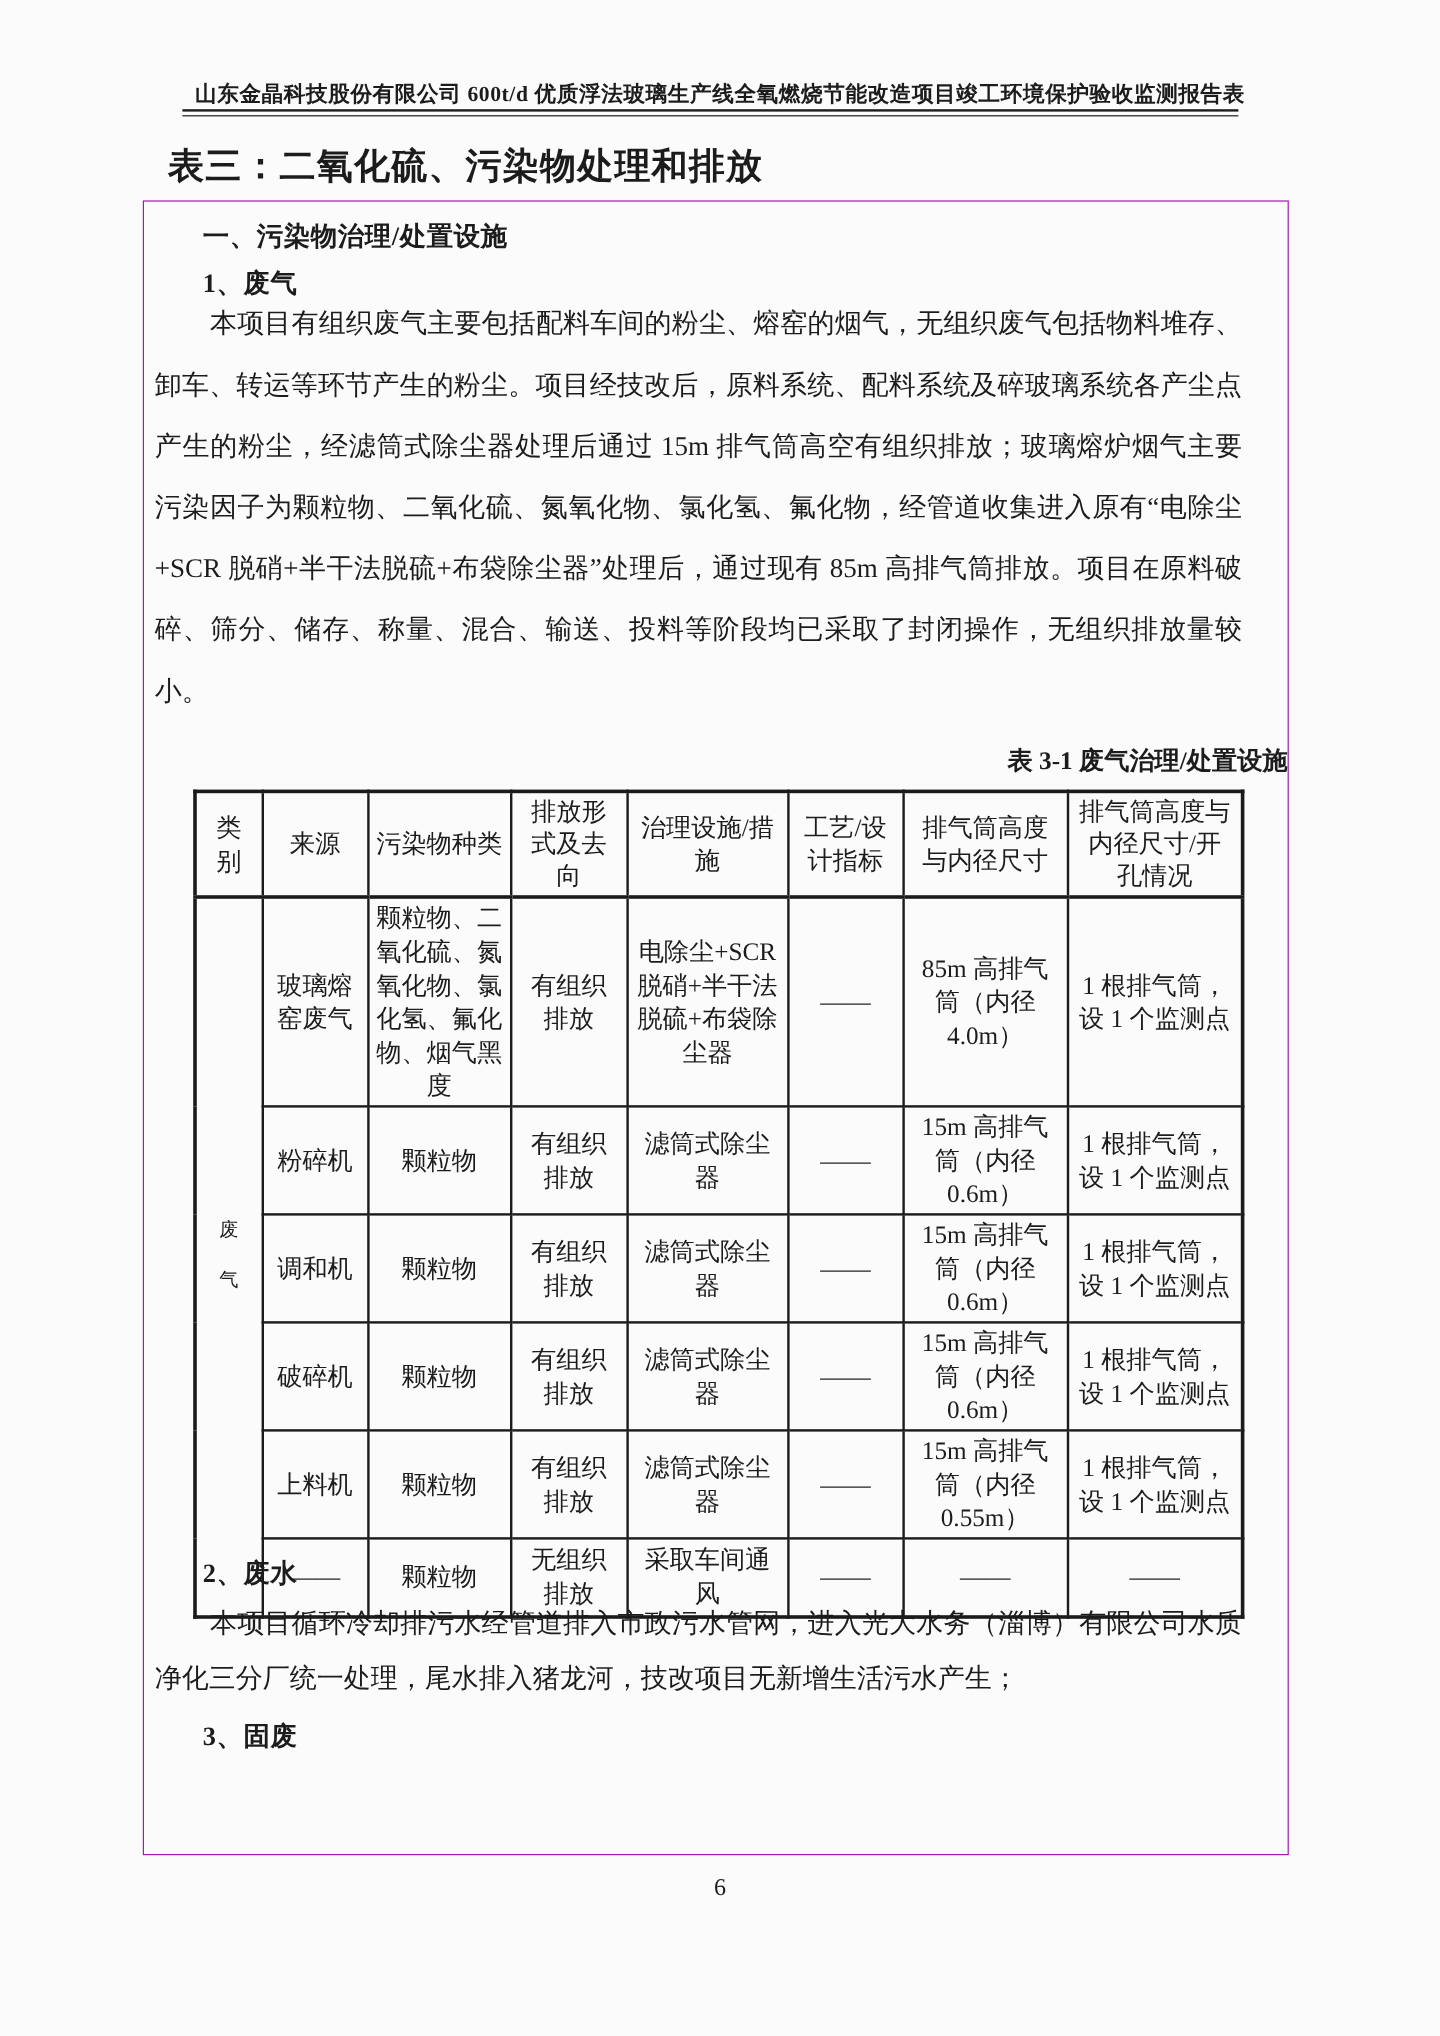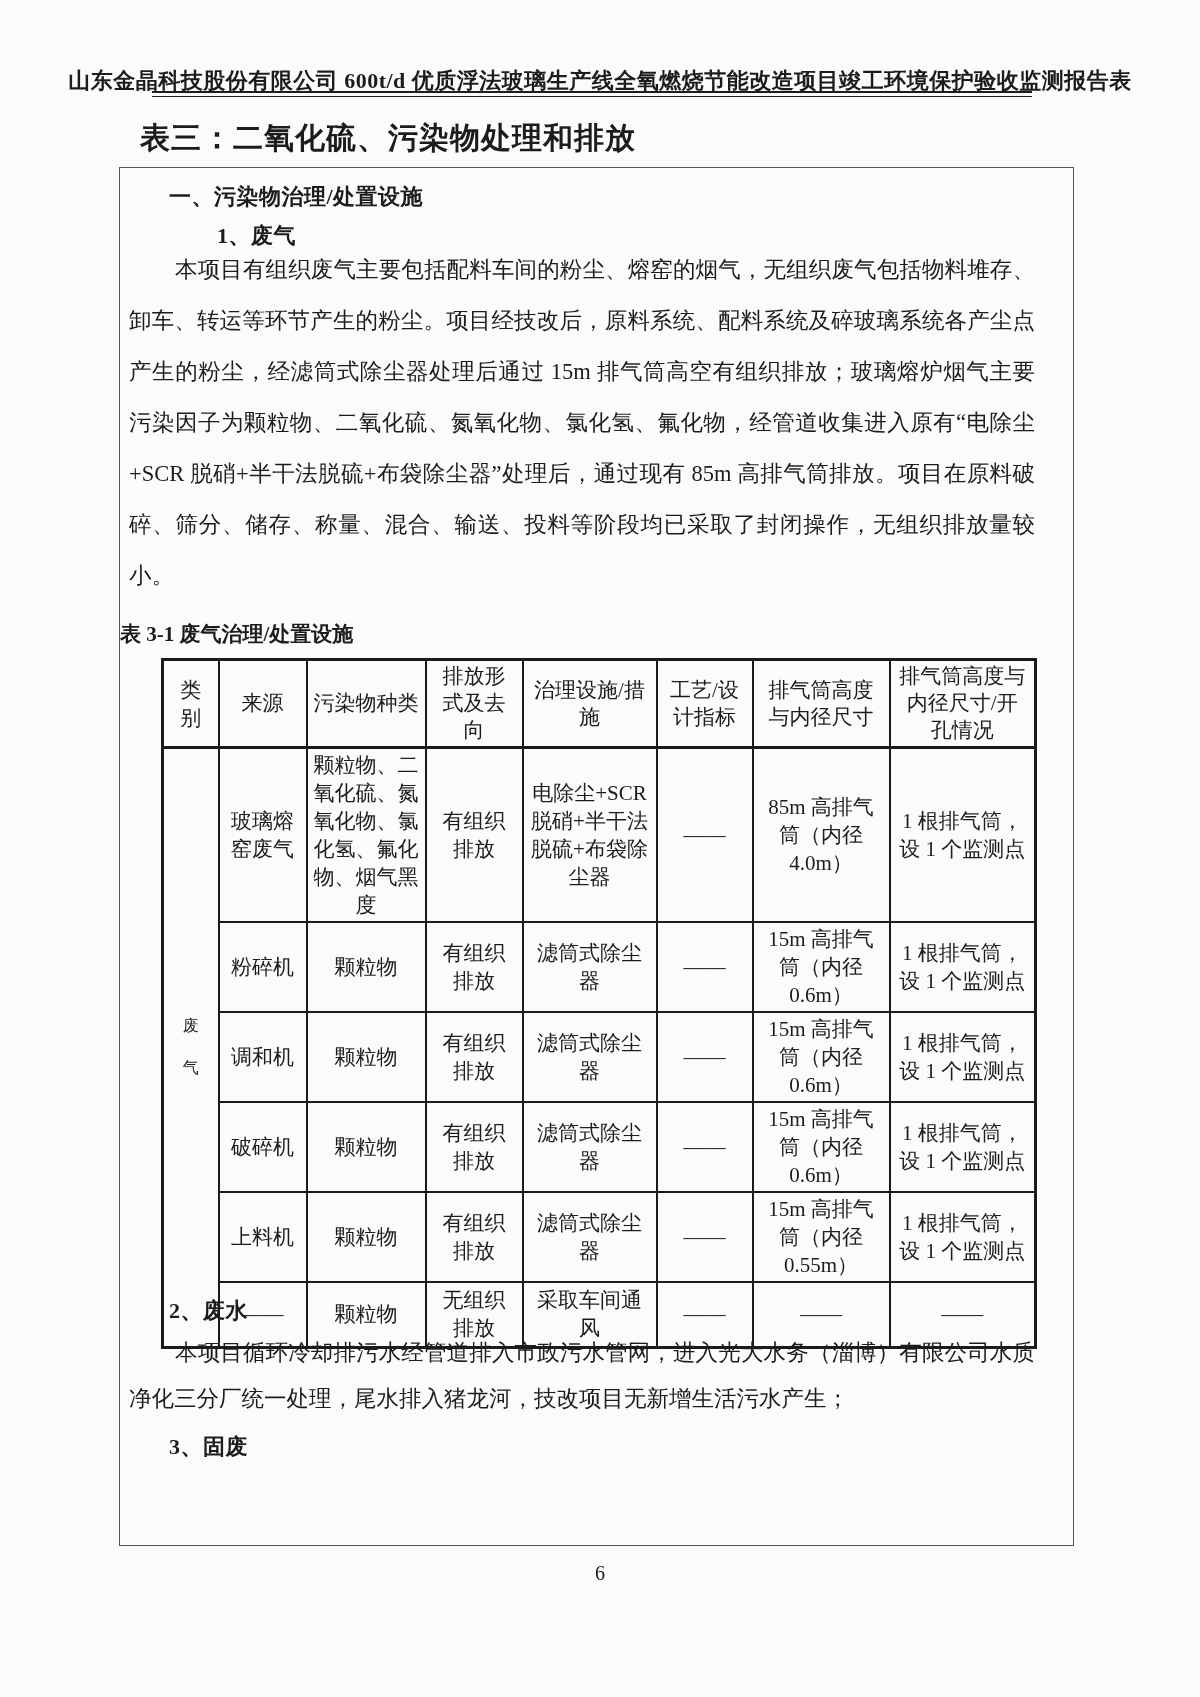--- a/index.html
+++ b/index.html
@@ -4,53 +4,53 @@
 <style>
   html,body{margin:0;padding:0;}
   body{
     width:1200px;height:1697px;position:relative;
     background:#fbfbfb;color:#1c1c1c;
     font-family:"Liberation Serif","DejaVu Serif",serif;
     -webkit-font-smoothing:antialiased;
   }
   .doc-header{
     position:absolute;top:66px;left:0;width:100%;
-    text-align:center;font-size:22px;font-weight:bold;letter-spacing:.5px;
+    text-align:center;font-size:18px;font-weight:bold;letter-spacing:.5px;
     white-space:nowrap;
   }
   .header-rule{
     position:absolute;top:91px;left:152px;width:880px;height:3px;
     border-top:2px solid #1d1d1d;border-bottom:1px solid #1d1d1d;
   }
   .page-title{
     position:absolute;top:118px;left:140px;
     font-size:30px;font-weight:bold;letter-spacing:1px;
   }
   .outer-box{
     position:absolute;left:119px;top:167px;width:953px;height:1377px;
     border:1px solid #a21caf;overflow:hidden;background:transparent;
   }
   .h-sec{
     position:absolute;left:49px;font-size:22px;font-weight:bold;letter-spacing:.5px;
   }
   .h1{top:14px;}
-  .h-gas{top:53px;margin-left:48px;}
+  .h-gas{top:53px;}
   .h-water{top:1128px;}
   .h-solid{top:1264px;}
   .para{
     position:absolute;left:9px;right:38px;
     font-size:22.5px;line-height:51px;
     text-align:justify;text-indent:46px;
   }
   .para-gas{top:76px;}
   .para-water{top:1162px;line-height:46px;}
   .para-solid{top:1306px;}
   .table-title{
     position:absolute;top:452px;left:0;width:100%;
-    text-align:left;font-size:21px;font-weight:bold;
+    text-align:right;font-size:21px;font-weight:bold;
   }
   table.gas{
     position:absolute;left:41px;top:490px;width:873px;
     border-collapse:collapse;table-layout:fixed;
     font-size:21px;
   }
   table.gas,table.gas th,table.gas td{border:2px solid #1b1b1b;}
   table.gas{border-width:3px;border-radius:23px;}
   table.gas th{
     font-weight:normal;text-align:center;vertical-align:middle;

